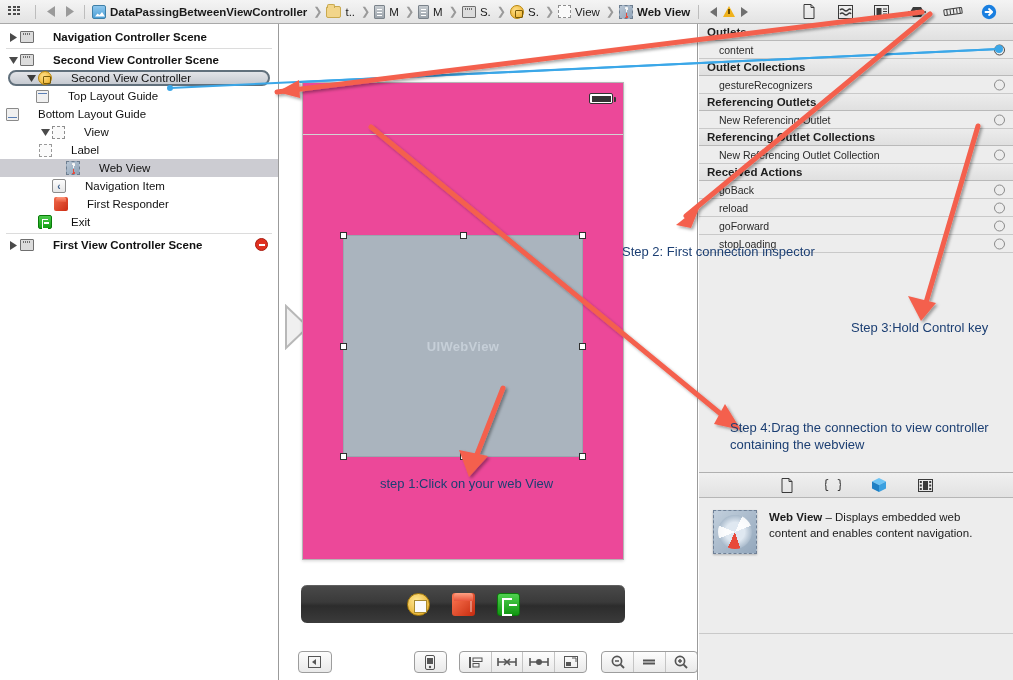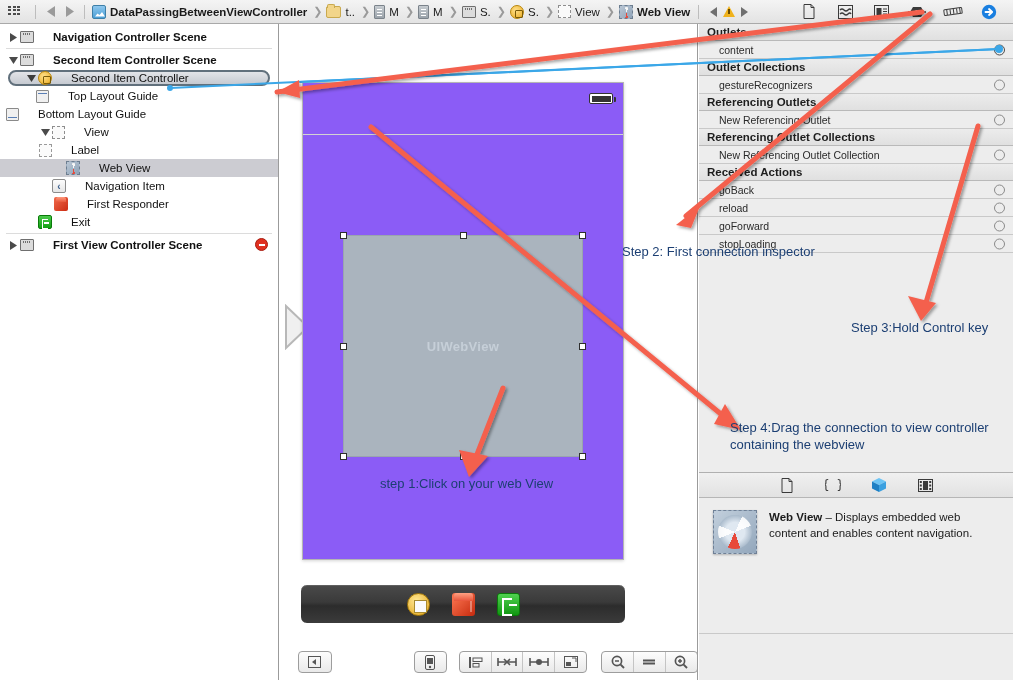--- a/index.html
+++ b/index.html
@@ -97,21 +97,21 @@
   .err-badge::after{content:"";position:absolute;left:2.5px;top:5px;width:6px;height:2px;background:#fff;}
 
   
   #canvas {
     position:absolute; left:280px; top:24px; width:418px; height:656px;
     background:#ffffff; overflow:hidden; border-right:1px solid #9b9b9b;
   }
   #dock-arrow { position:absolute; left:4px; top:280px; width:26px; height:46px; }
   #phone {
     position:absolute; left:22px; top:58px; width:322px; height:478px;
-    background:#8b5cf6; border:1px solid #b5b5b5;
+    background:#ec4899; border:1px solid #b5b5b5;
     box-shadow: 0 1px 3px rgba(0,0,0,0.17);
   }
   #statusbar { position:absolute; left:0; top:0; width:100%; height:52px; border-bottom:1px solid #d3d3d3; }
   #battery { position:absolute; right:10px; top:10px; width:24px; height:11px;
      border:1.5px solid #333; border-radius:2px; background:#fff; }
   #battery::before { content:""; position:absolute; left:1.5px; top:1.5px; right:1.5px; bottom:1.5px; background:#333; }
   #battery::after { content:""; position:absolute; right:-3.5px; top:3px; width:2px; height:5px;
      background:#333; border-radius:0 1px 1px 0; }
   #webview-sel { position:absolute; left:40px; top:152px; width:240px; height:222px;
      background:#aab4be; border:1px solid #9aa4ae; }
@@ -320,32 +320,32 @@
 
     <div class="sep"></div>
 
     <div class="row scene">
       <span class="twisty">
         <svg width="9" height="7" viewBox="0 0 9 7">
             <polygon points="0,0 9,0 4.5,7" fill="#4a4a4a"></polygon>
           </svg>
       </span>
       <span class="ico ico-storyb"></span>
-      <span class="lbl">Second Item Controller Scene</span>
+      <span class="lbl">Second View Controller Scene</span>
     </div>
 
     <div class="row" style="padding-left:24px;height:18px;position:relative;">
       <span class="cap"></span>
       <span class="twisty" style="position:relative;z-index:2">
         <svg width="9" height="7" viewBox="0 0 9 7">
             <polygon points="0,0 9,0 4.5,7" fill="#3c3c3c"></polygon>
           </svg>
       </span>
       <span class="ico ico-vc" style="z-index:2"></span>
-      <span class="lbl" style="position:relative;z-index:2">Second Item Controller</span>
+      <span class="lbl" style="position:relative;z-index:2">Second View Controller</span>
     </div>
 
     <div class="row" style="padding-left:36px">
       <span class="ico ico-topg"></span>
       <span class="lbl">Top Layout Guide</span>
     </div>
 
     <div class="row" style="">
       <span class="ico ico-botg"></span>
       <span class="lbl">Bottom Layout Guide</span>

